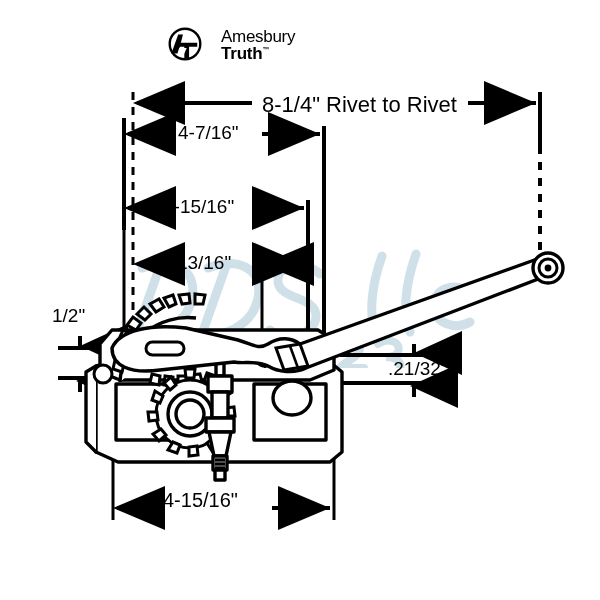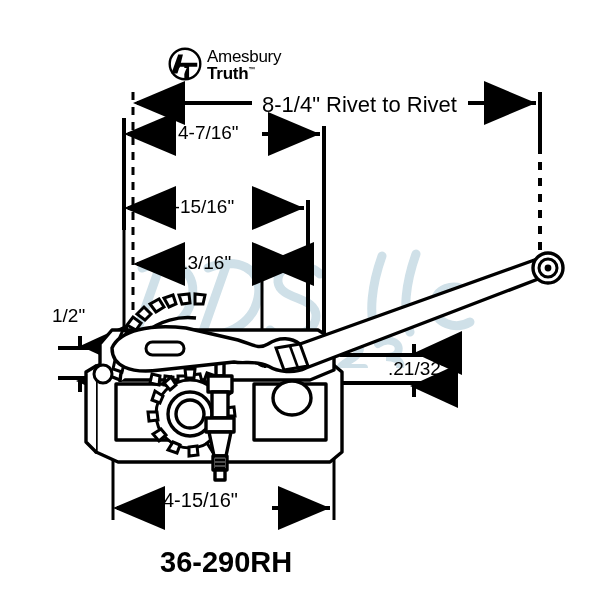--- a/index.html
+++ b/index.html
@@ -15,26 +15,26 @@
     width: 600px;
     height: 600px;
     background: #ffffff;
     overflow: hidden;
   }
   .abs { position: absolute; }
 
   
   #logo-block {
     left: 168px;
-    top: 44px;
+    top: 24px;
     width: 150px;
     height: 40px;
     display: flex;
     align-items: center;
-    gap: 5px;
+    gap: 19px;
   }
   #logo-mark { width: 34px; height: 34px; flex: 0 0 34px; }
   #logo-words {
     display: flex;
     flex-direction: column;
     line-height: 1.0;
     padding-top: 1px;
   }
   #logo-line1 {
     font-size: 17px;
@@ -320,15 +320,14 @@
   </svg>
 
   <div id="dim-rivet" class="abs dimtext">8-1/4" Rivet to Rivet</div>
   <div id="dim-4716" class="abs dimtext">4-7/16"</div>
   <div id="dim-31516" class="abs dimtext">3-15/16"</div>
   <div id="dim-11316" class="abs dimtext">1-13/16"</div>
   <div id="dim-half" class="abs dimtext">1/2"</div>
   <div id="dim-2132" class="abs dimtext">.21/32"</div>
   <div id="dim-41516" class="abs dimtext">4-15/16"</div>
 
-  <div id="part-number" class="abs">36-290RH</div>
 
 </div>
 
 </body></html>

